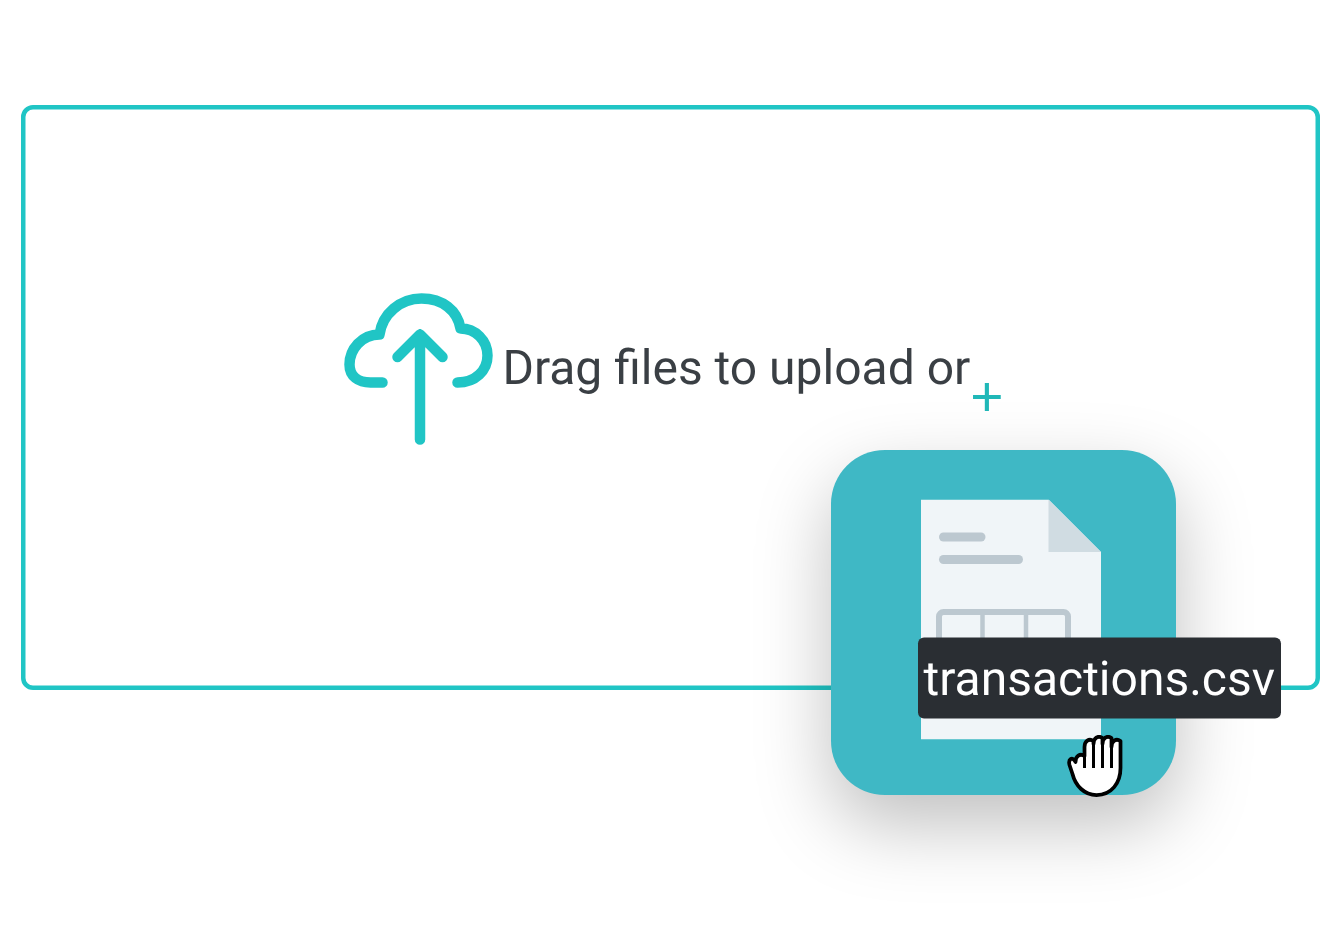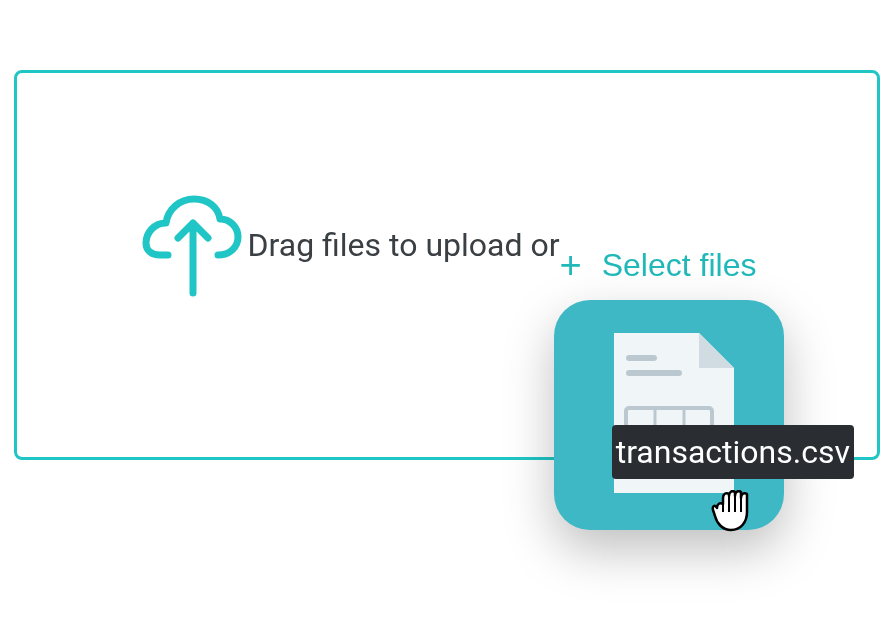--- a/index.html
+++ b/index.html
@@ -102,21 +102,20 @@
     <svg width="110" height="110" viewBox="0 0 110 110" fill="none">
       <path d="M80 62 C92 62 100 54 100 44 C100 34 92 26 82 26 C80 14 70 6 56 6 C42 6 30 16 28 30 C16 30 8 40 8 50 C8 58 14 62 22 62 L30 62" stroke="#20c5c5" stroke-width="7" stroke-linecap="round" stroke-linejoin="round" fill="none"></path>
       <path d="M55 100 L55 30 M55 30 L40 45 M55 30 L70 45" stroke="#20c5c5" stroke-width="7" stroke-linecap="round" stroke-linejoin="round"></path>
     </svg>
   </div>
 
   <div class="instruction-text">Drag files to upload or</div>
 
   <button class="select-files-btn">
     <span class="plus-icon">+</span>
-    <span>Select files</span>
   </button>
 </div>
 
 <div class="file-card">
   <div class="document-icon">
     <svg width="130" height="160" viewBox="0 0 130 160">
       <path d="M10 0 L95 0 L130 35 L130 160 L10 160 Z" fill="#f0f5f8"></path>
       <path d="M95 0 L95 35 L130 35 Z" fill="#d0dce2"></path>
       <line x1="25" y1="25" x2="50" y2="25" stroke="#bcc8d0" stroke-width="6" stroke-linecap="round"></line>
       <line x1="25" y1="40" x2="75" y2="40" stroke="#bcc8d0" stroke-width="6" stroke-linecap="round"></line>

